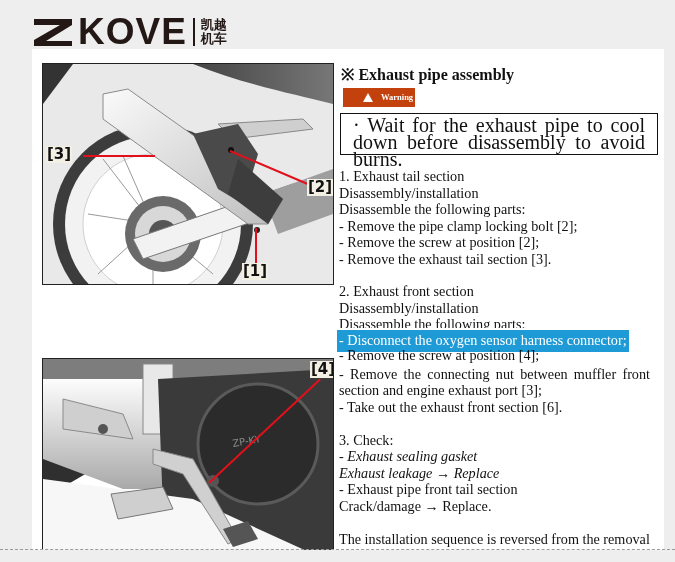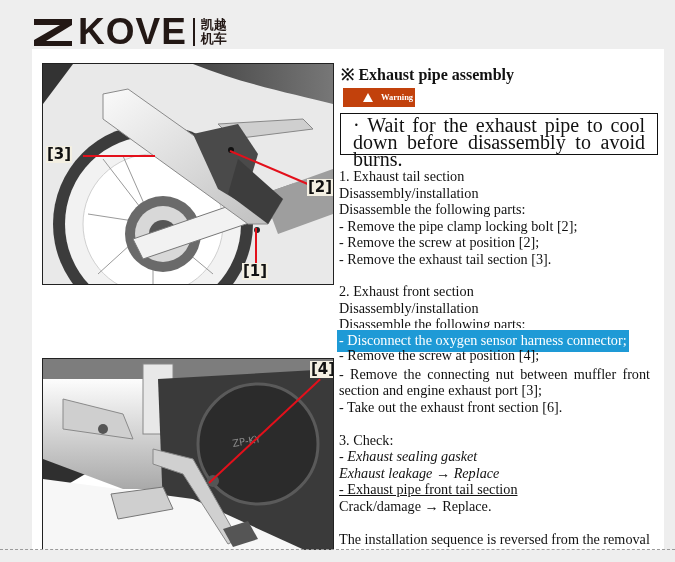--- a/index.html
+++ b/index.html
@@ -141,21 +141,21 @@
     <div class="line" style="top:267px;height:12px;overflow:hidden;">Disassemble the following parts:</div>
     <div class="line hl" style="top:281px;">-  Disconnect the oxygen sensor harness connector;</div>
     <div class="line" style="top:300px;height:14px;overflow:hidden;"><span style="position:relative;top:-2px;">-  Remove the screw at position [4];</span></div>
     <div class="line just" style="top:316.5px;">-  Remove the connecting nut between muffler front</div>
     <div class="line" style="top:333px;">section and engine exhaust port [3];</div>
     <div class="line" style="top:349.5px;">-  Take out the exhaust front section [6].</div>
 
     <div class="line" style="top:382.5px;">3. Check:</div>
     <div class="line" style="top:399px;font-style:italic;">-  Exhaust sealing gasket</div>
     <div class="line" style="top:415.5px;font-style:italic;">Exhaust leakage → Replace</div>
-    <div class="line" style="top:432px;text-decoration:underline;">-  Exhaust pipe front tail section</div>
+    <div class="line" style="top:432px;">-  Exhaust pipe front tail section</div>
     <div class="line" style="top:448.5px;">Crack/damage → Replace.</div>
 
     <div class="line" style="top:482px;">The installation sequence is reversed from the removal</div>
   </div>
 </div>
 
 <div class="bottom-gray"></div>
 <div class="dash"></div>
 
 </body></html>

